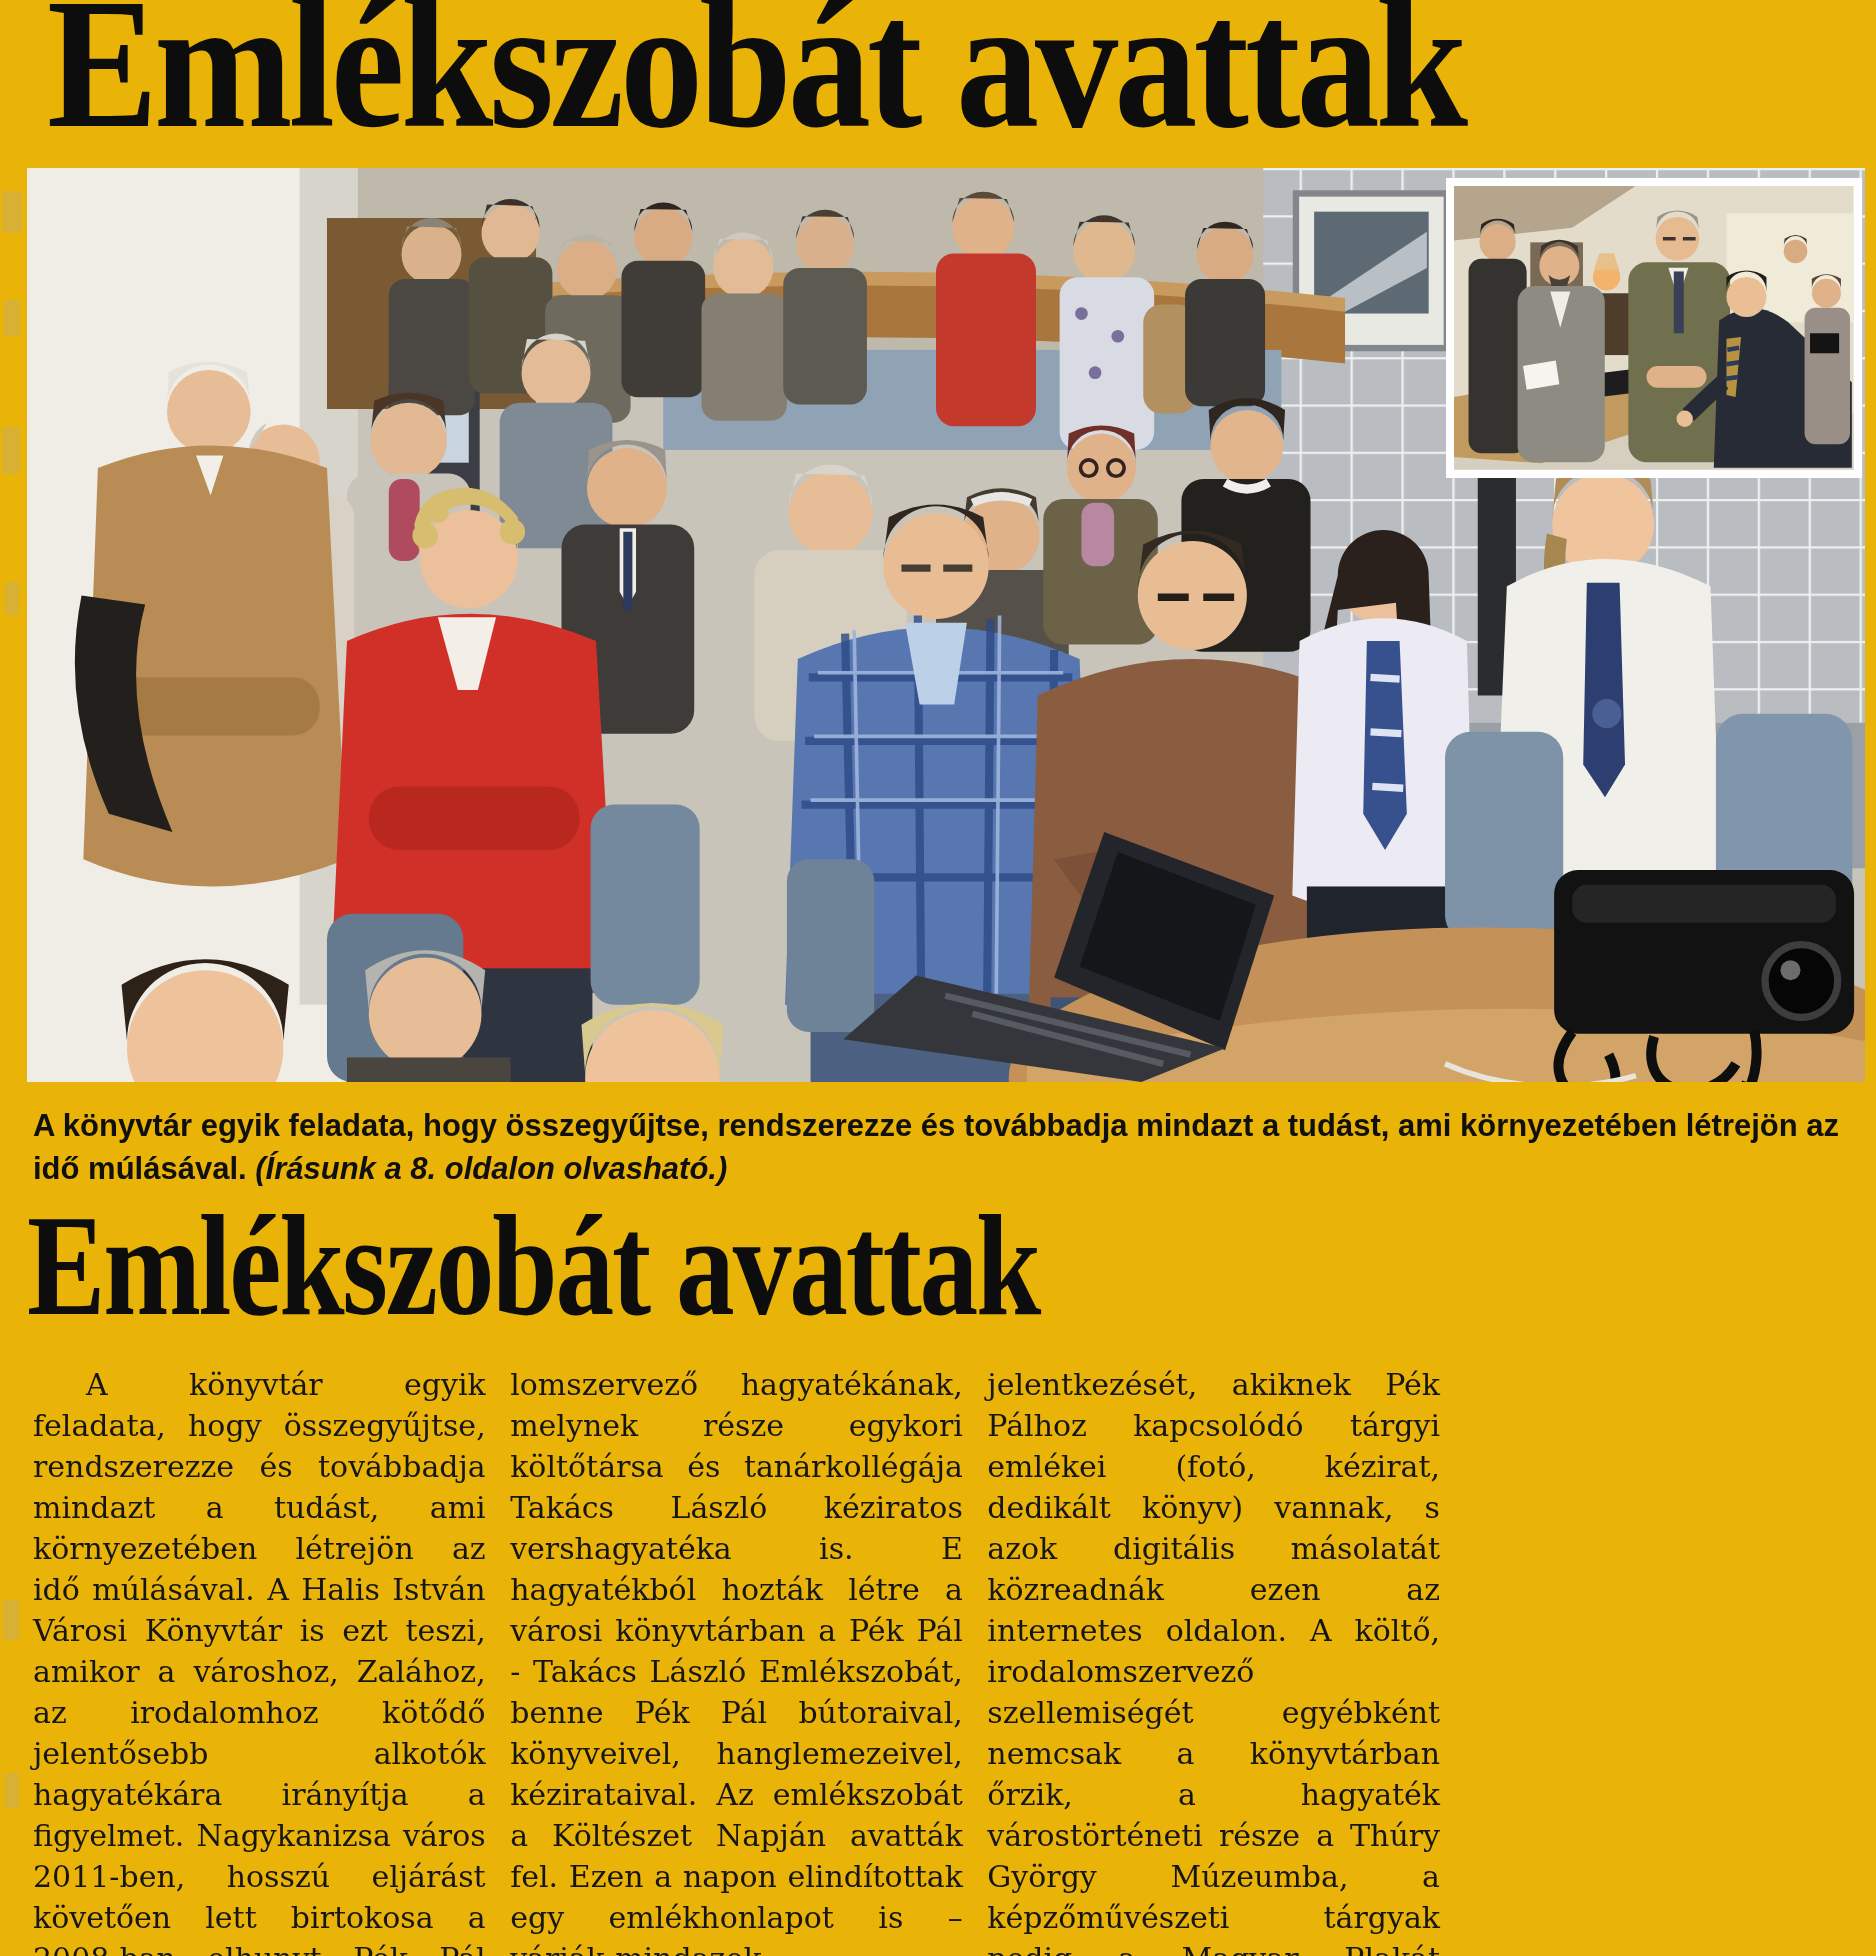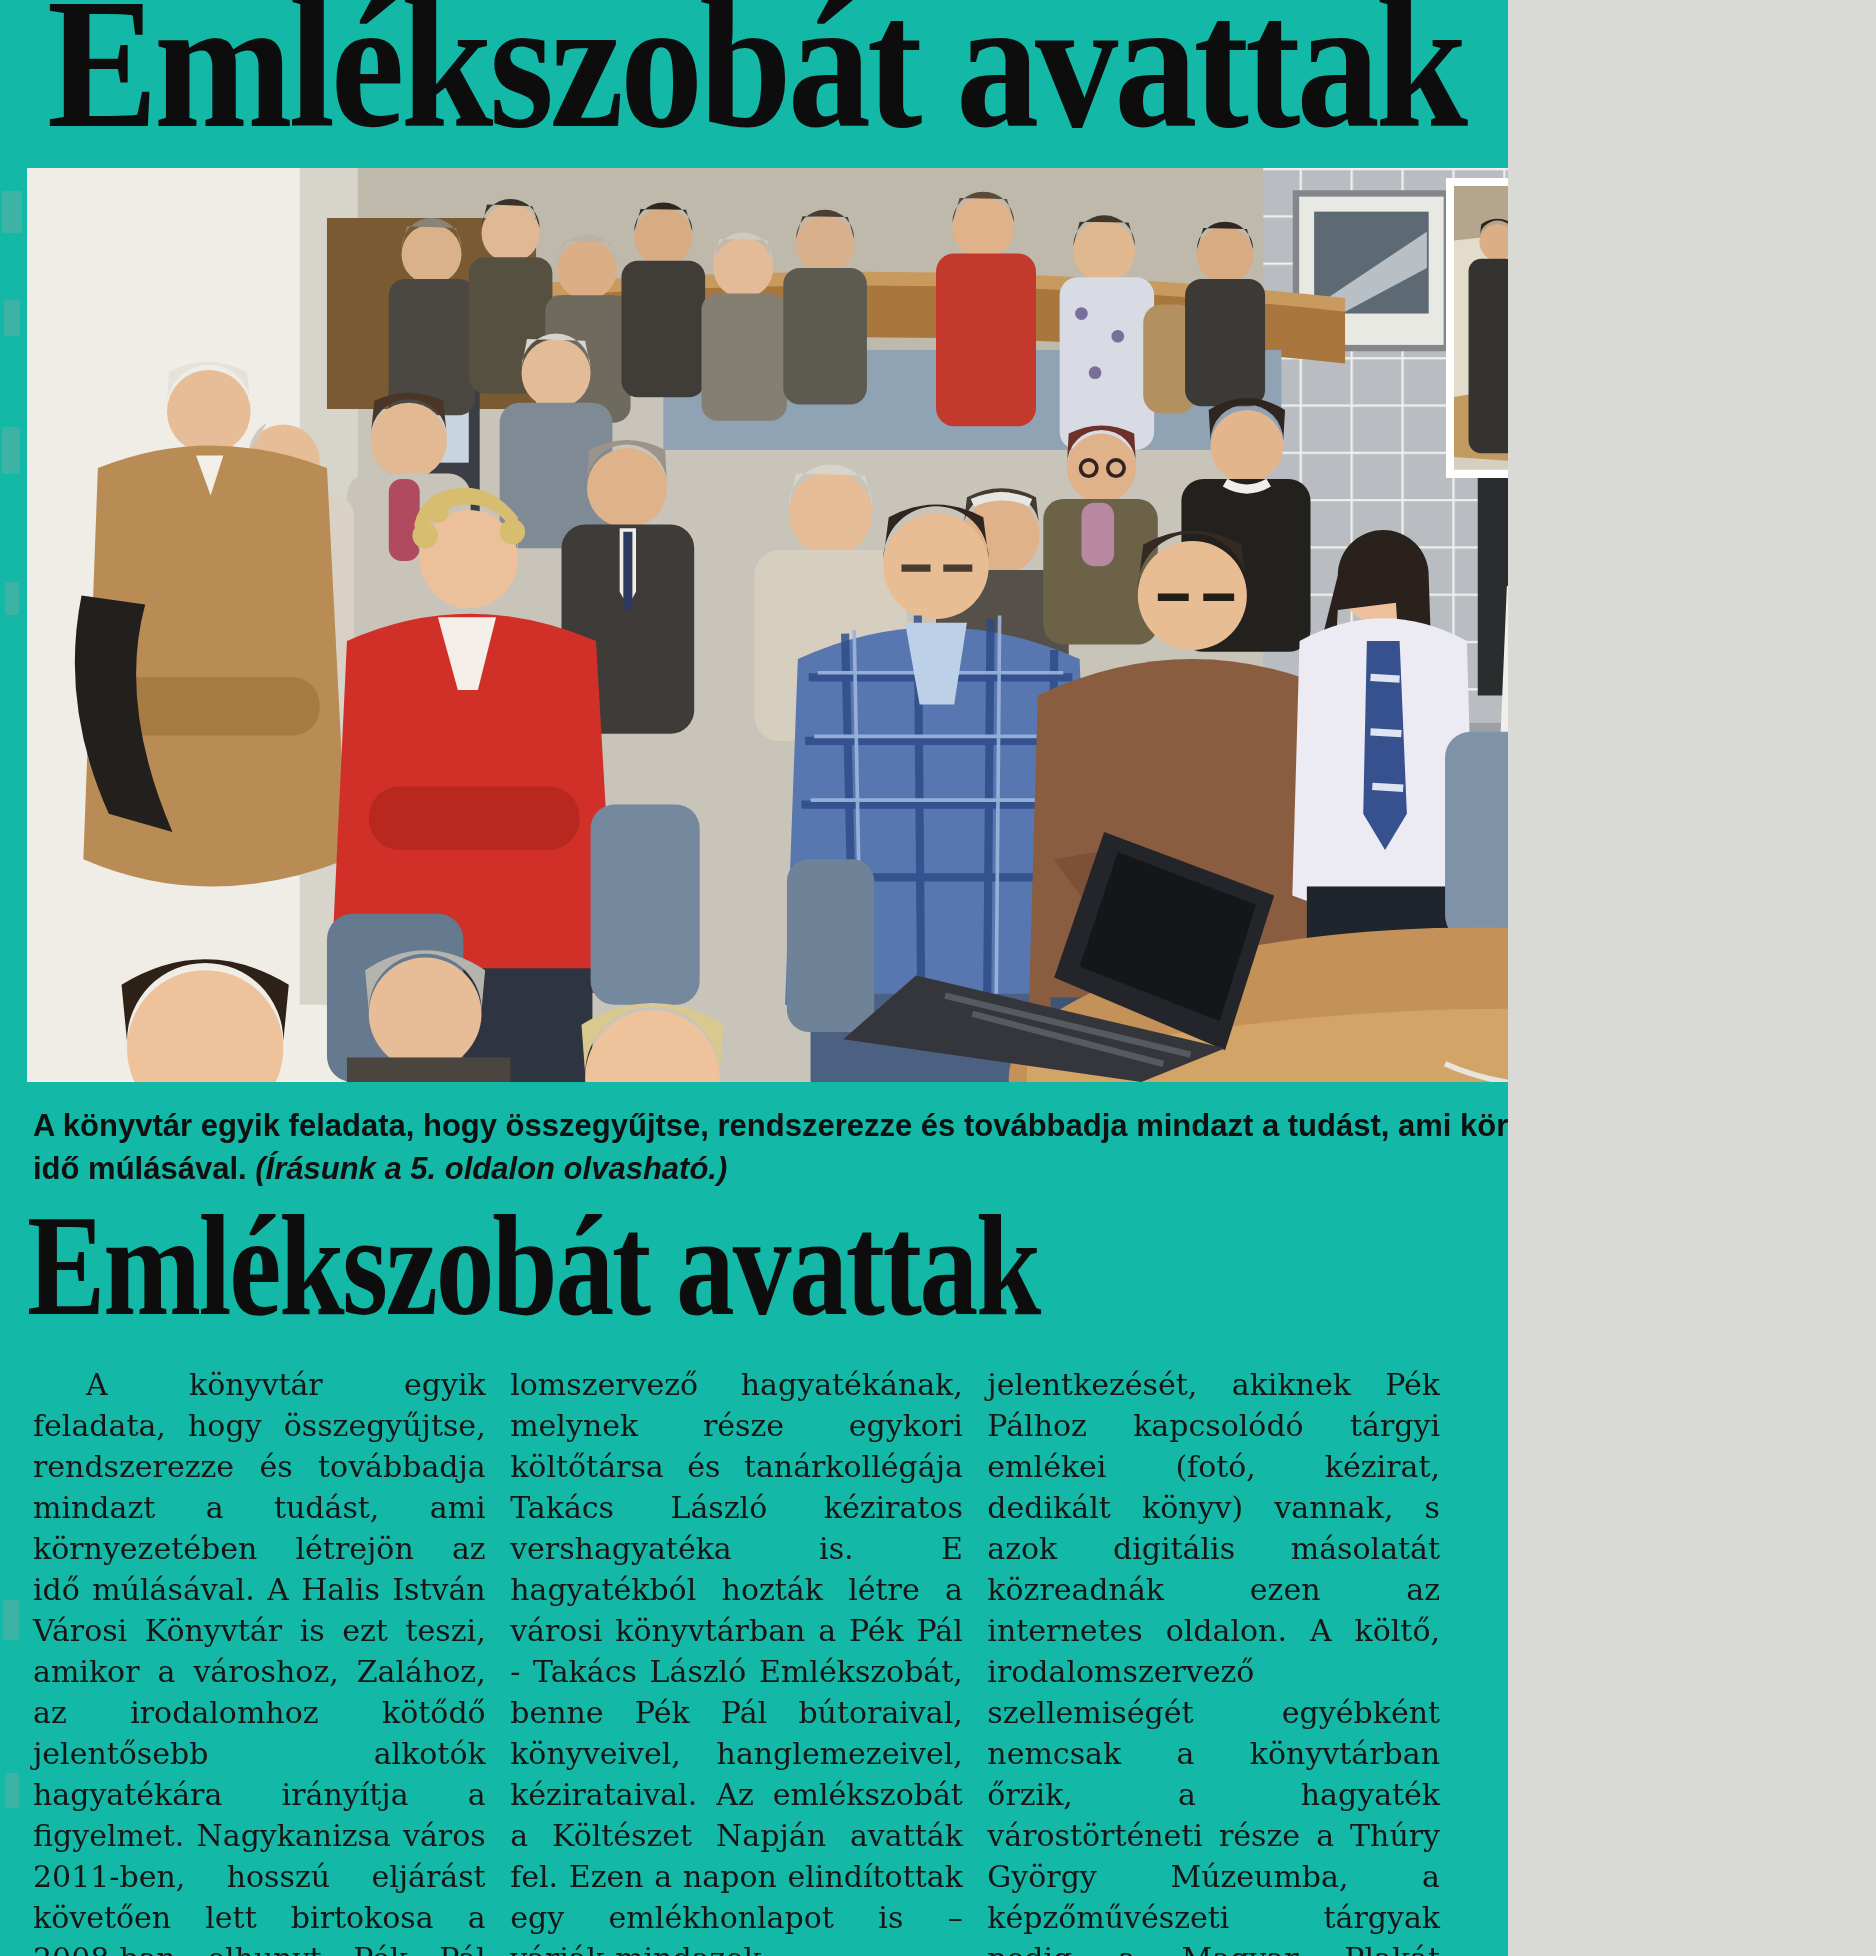--- a/index.html
+++ b/index.html
@@ -1,19 +1,19 @@
 <!DOCTYPE html>
 <html lang="hu" style="font-size:14.5px"><head>
 <meta charset="utf-8">
 <style>
   html,body{margin:0;padding:0;background:#d9d9d6;}
   #page{
     position:relative;
-    width:1508px;height:1957px;
-    background:#14b8a6;
+    width:1876px;height:1957px;
+    background:#eab308;
     overflow:hidden;
     font-family:"Liberation Serif", serif;
     color:#121212;
   }
   
   .headline{
     position:absolute;
     font-family:"Liberation Serif", serif;
     font-weight:700;
     color:#0d0d0d;
@@ -398,21 +398,21 @@
         <rect x="386" y="134" width="50" height="150" rx="12" fill="#9a8f86"></rect>
         <rect x="392" y="162" width="32" height="22" fill="#141414"></rect>
       </g>
       <circle cx="376" cy="72" r="13" fill="#d8ab83"></circle>
       <path d="M363 68a13 13 0 0 1 26 0l-1-10q-12-8-24 0z" fill="#403528"></path>
     </svg>
   </div>
 
   <div id="caption">
     <span>A könyvtár egyik feladata, hogy összegyűjtse, rendszerezze és továbbadja mindazt a tudást, ami környezetében létrejön az idő múlásával.</span>
-    <span class="note">(Írásunk a 5. oldalon olvasható.)</span>
+    <span class="note">(Írásunk a 8. oldalon olvasható.)</span>
   </div>
 
   <div id="headline-section" class="headline">Emlékszobát avattak</div>
 
   <div id="article">
     <div class="col first">
       <p>A könyvtár egyik feladata, hogy összegyűjtse, rendszerezze és továbbadja mindazt a tudást, ami környezetében létrejön az idő múlásával. A Halis István Városi Könyvtár is ezt teszi, amikor a városhoz, Zalához, az irodalomhoz kötődő jelentősebb alkotók hagyatékára irányítja a figyelmet. Nagykanizsa város 2011-ben, hosszú eljárást követően lett birtokosa a 2008-ban elhunyt Pék Pál költő és iroda-</p>
     </div>
     <div class="col">
       <p>lomszervező hagyatékának, melynek része egykori költőtársa és tanárkollégája Takács László kéziratos vershagyatéka is. E hagyatékból hozták létre a városi könyvtárban a Pék Pál - Takács László Emlékszobát, benne Pék Pál bútoraival, könyveivel, hanglemezeivel, kézirataival. Az emlékszobát a Költészet Napján avatták fel. Ezen a napon elindítottak egy emlékhonlapot is – várják mindazok</p>

